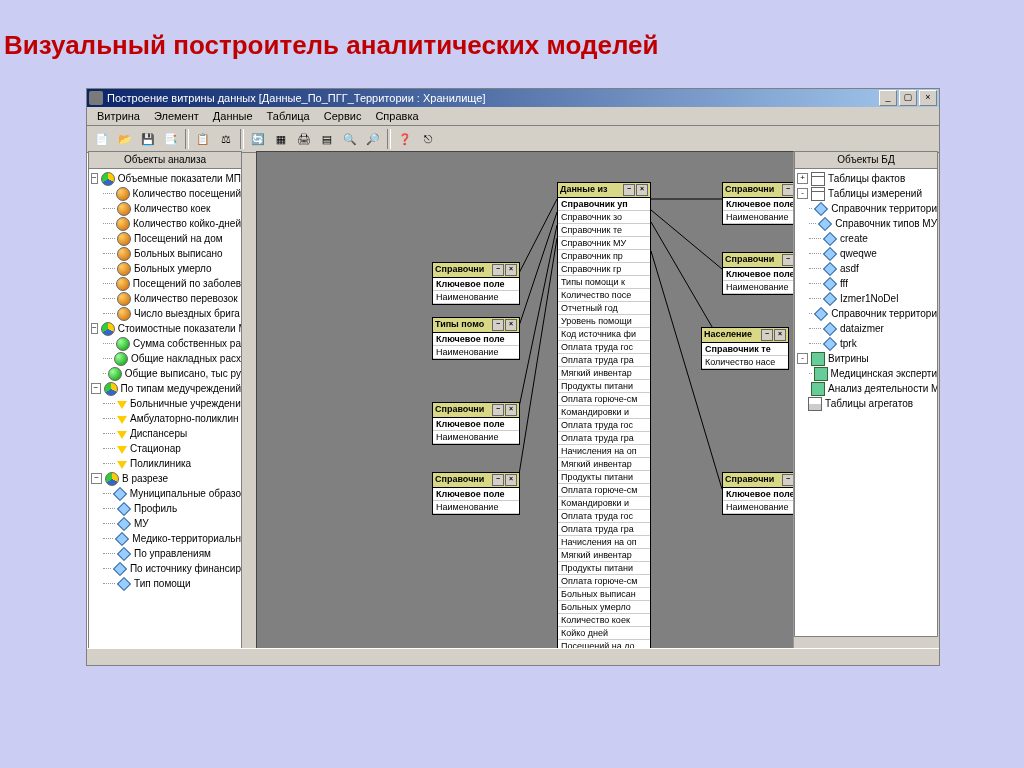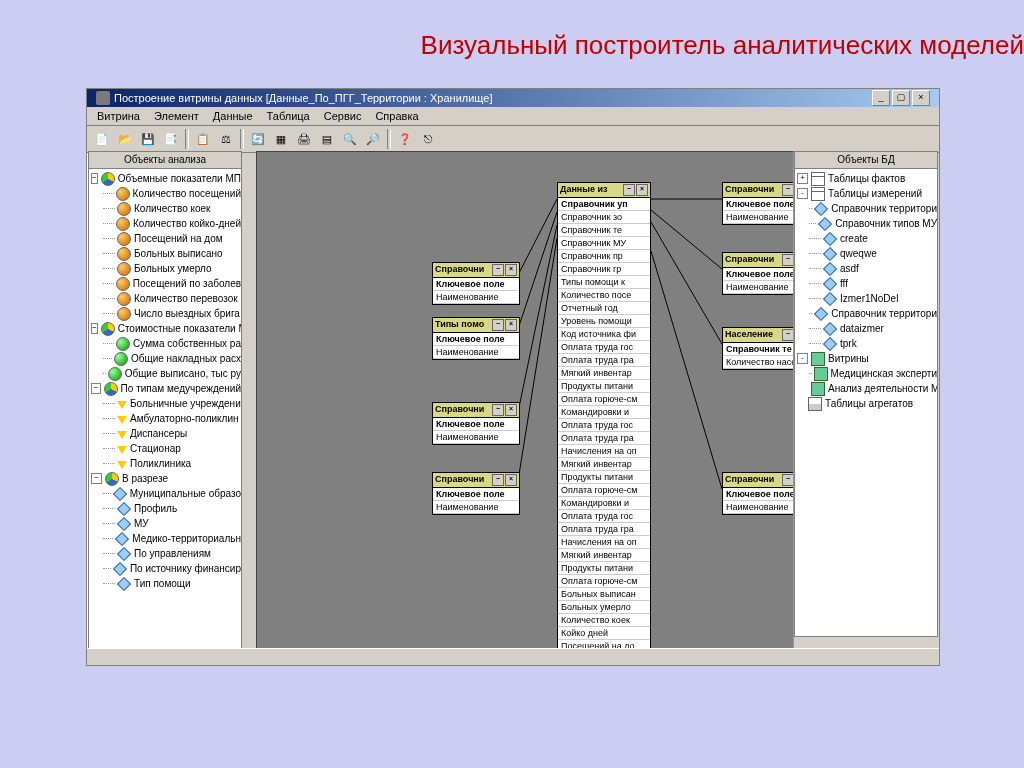--- a/index.html
+++ b/index.html
@@ -1,18 +1,18 @@
 <!DOCTYPE html>
 <html><head>
 <meta charset="utf-8">
 <style>
 html,body{margin:0;padding:0;font-family:"Tahoma","Arial",sans-serif;font-size:11px;background:#cbcdf3;width:1024px;height:768px;overflow:hidden}
-.slide-title{color:#c00000;font-size:26px;font-weight:normal;text-align:right;padding:30px 0 14px 4px}
+.slide-title{color:#c00000;font-size:26px;font-weight:bold;text-align:left;padding:30px 0 14px 4px}
 .app-window{position:absolute;left:86px;top:88px;width:852px;height:576px;background:#d4d0c8;border:1px solid #808080;box-shadow:1px 1px 0 #fff inset}
-.titlebar{height:18px;background:linear-gradient(to right,#0a246a,#a6caf0);color:#fff;display:flex;align-items:center;padding:0 9px;font-size:11px}
+.titlebar{height:18px;background:linear-gradient(to right,#0a246a,#a6caf0);color:#fff;display:flex;align-items:center;padding:0 2px;font-size:11px}
 .titlebar .app-icon{width:14px;height:14px;background:#7a7a7a;border-radius:2px;margin-right:4px;display:inline-block}
 .titlebar .title-text{flex:1;white-space:nowrap;overflow:hidden}
 .titlebar .win-btns{display:flex;gap:2px}
 .win-btn{width:16px;height:14px;background:#d4d0c8;border:1px solid #808080;border-top-color:#fff;border-left-color:#fff;font-size:9px;line-height:12px;text-align:center;color:#000}
 .menubar{height:18px;background:#d4d0c8;display:flex;align-items:center;padding:0 4px;gap:2px;border-bottom:1px solid #808080}
 .menubar span{padding:1px 6px}
 .toolbar{height:24px;background:#d4d0c8;display:flex;align-items:center;padding:1px 4px;gap:1px;border-bottom:1px solid #808080}
 .tb-btn{width:20px;height:20px;border:1px solid #d4d0c8;display:flex;align-items:center;justify-content:center}
 .tb-sep{width:2px;height:20px;border-left:1px solid #808080;border-right:1px solid #fff;margin:0 2px}
 .workspace{position:absolute;top:62px;left:0;right:0;bottom:16px;display:flex}
@@ -350,21 +350,21 @@
           <div class="hdr">
             <span>Справочни</span>
             <span class="btns">
               <span class="hb">−</span>
               <span class="hb">×</span>
             </span>
           </div>
           <div class="row key">Ключевое поле</div>
           <div class="row">Наименование</div>
         </div>
-        <div class="db-box" style="left: 465px; top: 175px; width: 86px;">
+        <div class="db-box" style="left: 444px; top: 175px; width: 86px;">
           <div class="hdr">
             <span>Население</span>
             <span class="btns">
               <span class="hb">−</span>
               <span class="hb">×</span>
             </span>
           </div>
           <div class="row key">Справочник те</div>
           <div class="row">Количество насе</div>
         </div>

